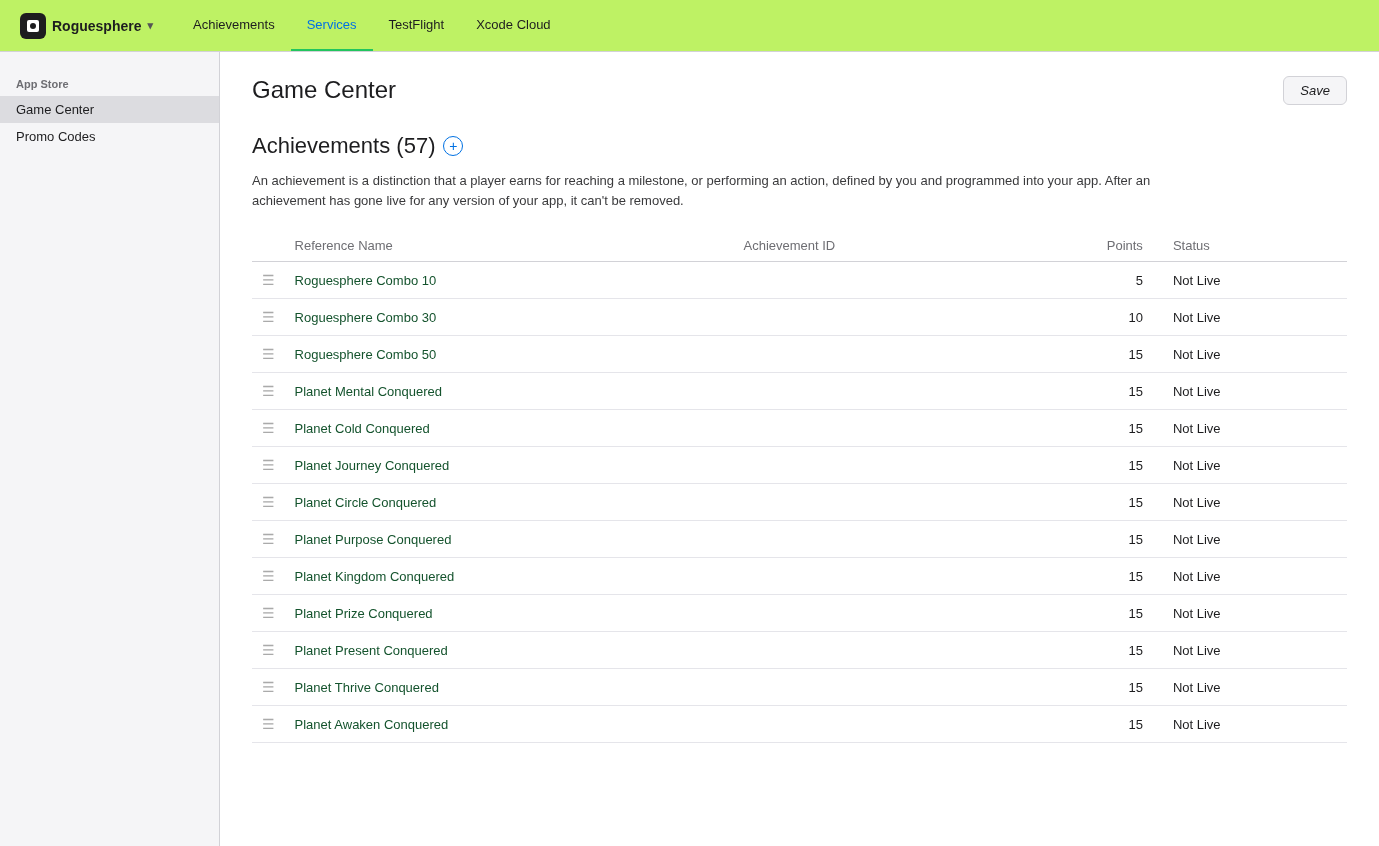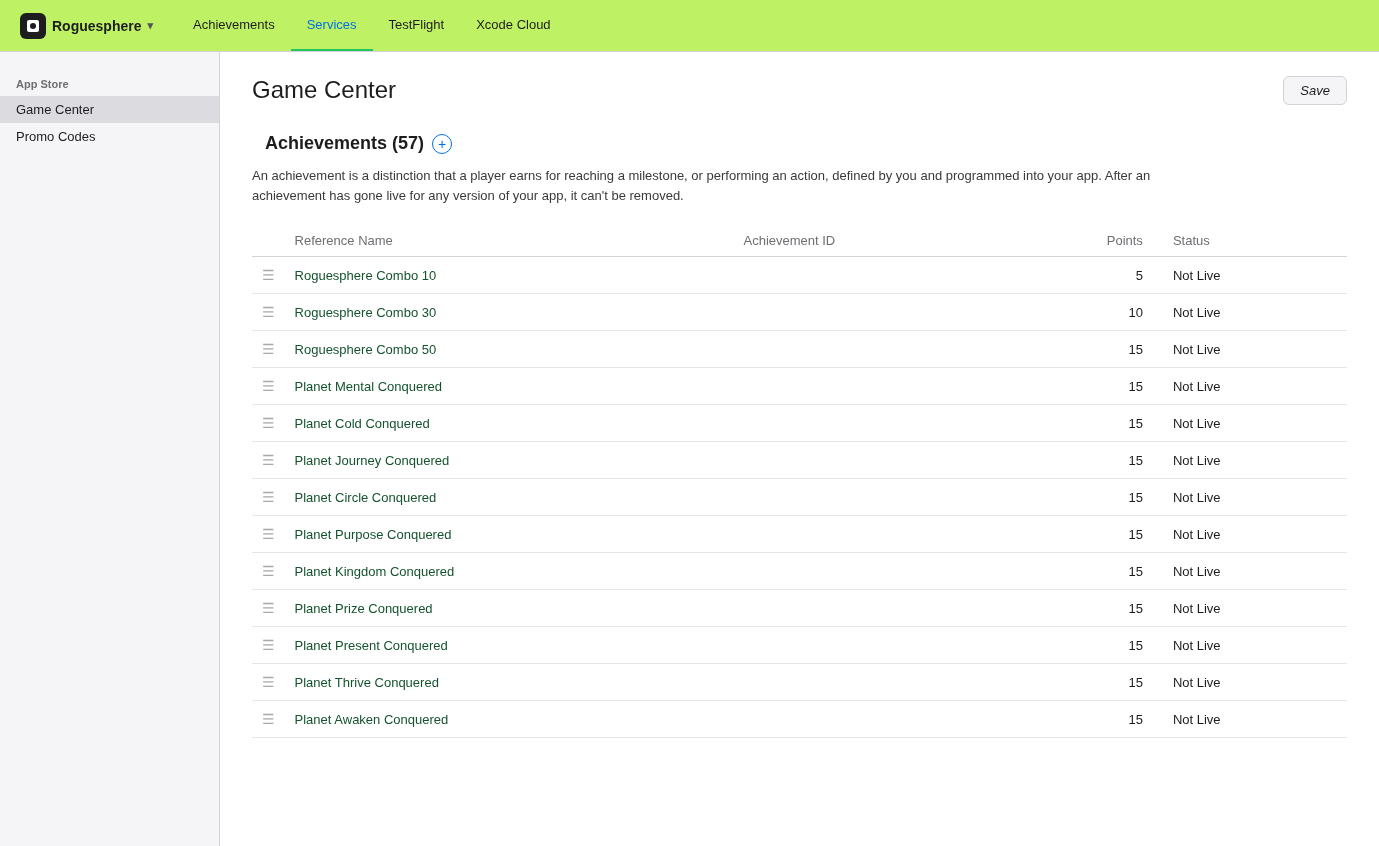--- a/index.html
+++ b/index.html
@@ -127,24 +127,23 @@
     }
 
     
     .section-header {
       display: flex;
       align-items: center;
       gap: 8px;
       margin-bottom: 12px;
     }
     .section-title {
-      font-size: 18px;
-      font-weight: 700;
-      color: #1d1d1f;
-      margin-left: 13px;
+      font-size: 22px;
+      font-weight: 400;
+      color: #1d1d1f;
     }
     .add-btn {
       width: 20px;
       height: 20px;
       border: 1.5px solid #0071e3;
       border-radius: 50%;
       display: flex;
       align-items: center;
       justify-content: center;
       color: #0071e3;

